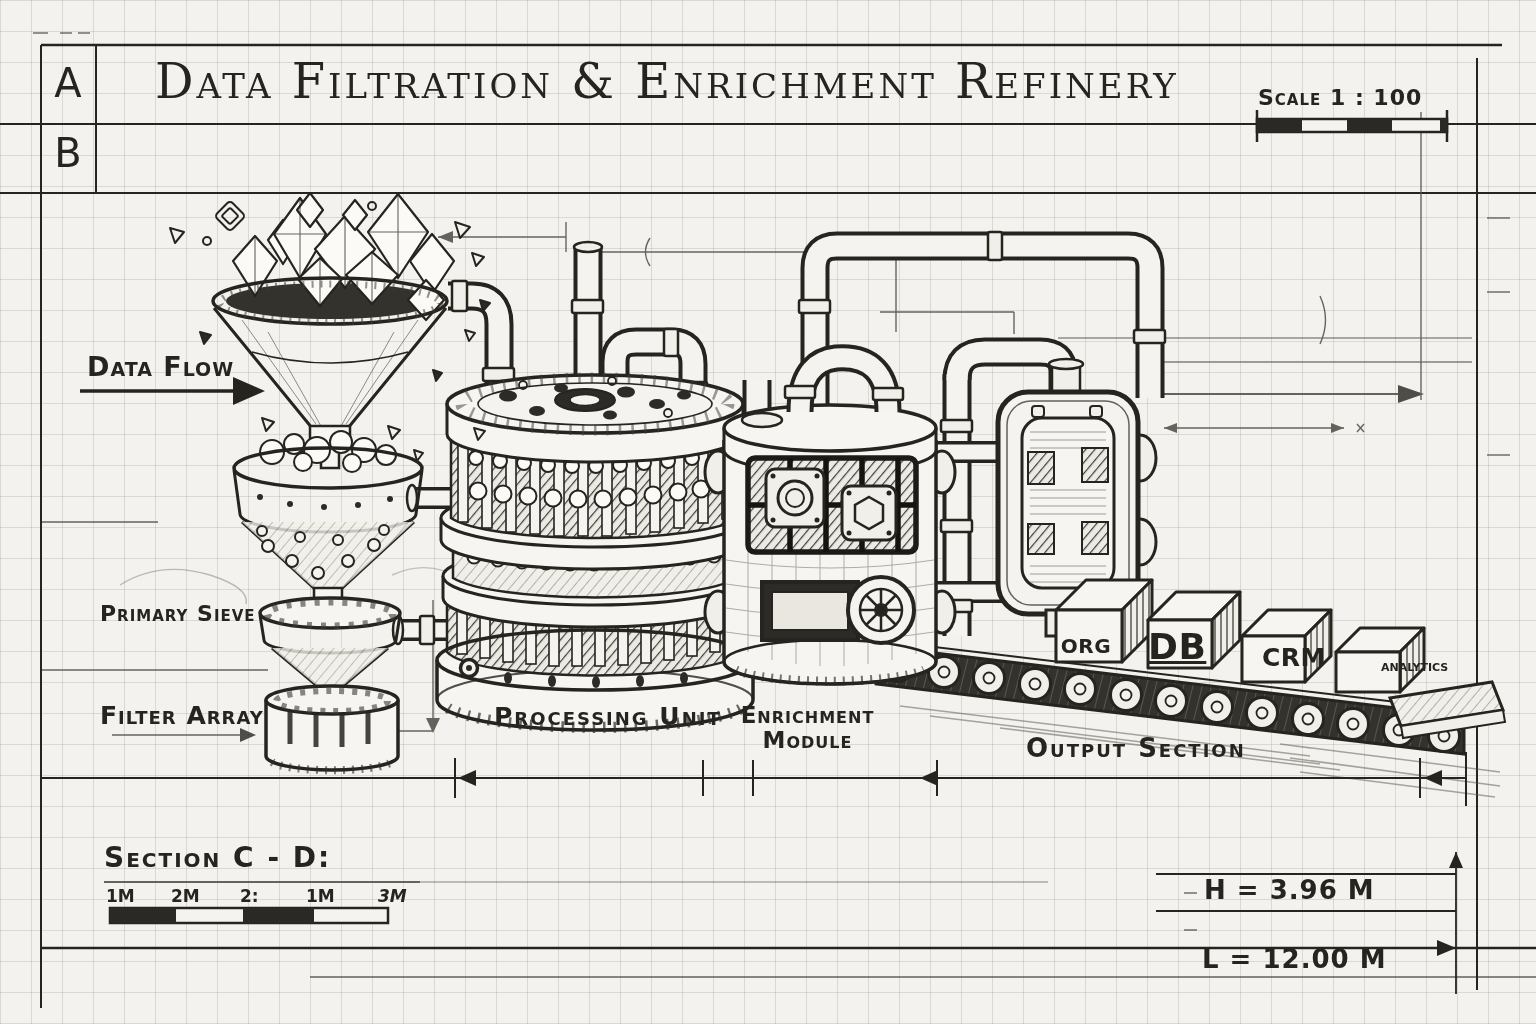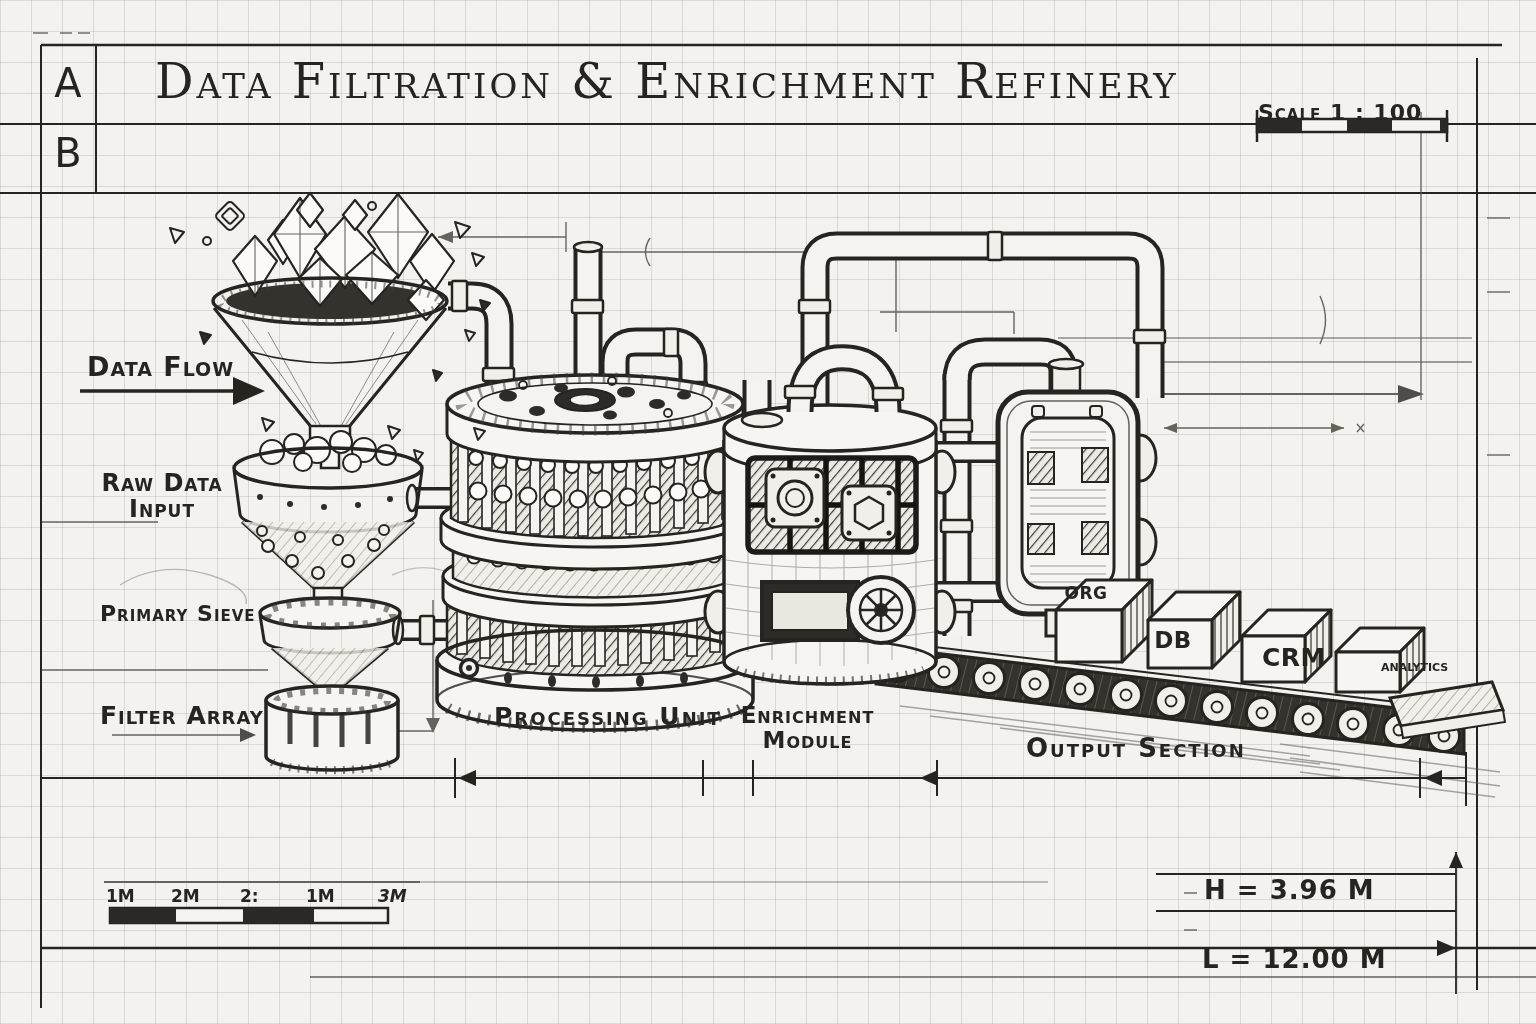--- a/index.html
+++ b/index.html
@@ -628,37 +628,36 @@
     <line x1="1156" y1="911" x2="1456" y2="911"></line>
     <line x1="1456" y1="852" x2="1456" y2="994"></line>
     <polygon points="1456,852 1449,868 1463,868" fill="#26241f" stroke="none"></polygon>
     <polygon points="1456,948 1437,940 1437,956" fill="#26241f" stroke="none"></polygon>
   </g>
 </svg>
 
 <div class="lbl cell" style="left:46px;top:62px;width:44px;text-align:center;">A</div>
 <div class="lbl cell" style="left:46px;top:132px;width:44px;text-align:center;">B</div>
 <div class="lbl title" style="left:155px;top:56px;">Data Filtration &amp; Enrichment Refinery</div>
-<div class="lbl" style="left:1258px;top:86px;font-size:22px;font-weight:600;margin-top:15px;">Scale 1 : 100</div>
+<div class="lbl" style="left:1258px;top:86px;font-size:22px;font-weight:600;">Scale 1 : 100</div>
 
 <div class="lbl" style="left:87px;top:352px;font-size:27px;font-weight:600;">Data Flow</div>
-<div class="lbl lbl-c" style="left:92px;top:471px;width:140px;font-size:24px;font-weight:600;"><span>Raw Data</span><br>
-     <span>Input</span></div>
 <div class="lbl" style="left:100px;top:602px;font-size:22px;font-weight:600;">Primary Sieve</div>
 <div class="lbl" style="left:100px;top:702px;font-size:25px;font-weight:600;">Filter Array</div>
 <div class="lbl" style="left:494px;top:703px;font-size:25px;font-weight:600;letter-spacing:2px;">Processing Unit</div>
 <div class="lbl lbl-c" style="left:730px;top:703px;width:155px;font-size:23px;font-weight:600;"><span>Enrichment</span><br>
      <span>Module</span></div>
 <div class="lbl" style="left:1026px;top:734px;font-size:26px;font-weight:600;letter-spacing:2px;">Output Section</div>
 
-<div class="lbl boxlbl" style="left:1056px;top:584px;width:60px;font-size:17px;">ORG</div>
-<div class="lbl boxlbl" style="left:1148px;top:628px;width:50px;font-size:23px;">DB</div>
+<div class="lbl boxlbl" style="left:1056px;top:636px;width:60px;font-size:20px;">ORG</div>
+<div class="lbl boxlbl" style="left:1148px;top:628px;width:50px;font-size:36px;text-decoration:underline;">DB</div>
 <div class="lbl boxlbl" style="left:1242px;top:644px;width:63px;font-size:25px;margin-left:20px;">CRM</div>
 <div class="lbl boxlbl" style="left:1336px;top:662px;width:64px;font-size:11px;letter-spacing:0;margin-left:45px;">ANALYTICS</div>
 
+<div class="lbl" style="left:104px;top:843px;font-size:28px;font-weight:600;letter-spacing:2px;">Section C - D:</div>
 <span class="lbl hand-sm" style="left:106px;top:887px;">1M</span>
 <span class="lbl hand-sm" style="left:171px;top:887px;">2M</span>
 <span class="lbl hand-sm" style="left:240px;top:887px;">2:</span>
 <span class="lbl hand-sm" style="left:306px;top:887px;">1M</span>
 <span class="lbl hand-sm" style="left:378px;top:887px;font-style:italic;">3M</span>
 
 <div class="lbl" style="left:1204px;top:876px;font-size:26px;font-weight:600;">H = 3.96 M</div>
 <div class="lbl" style="left:1202px;top:913px;font-size:26px;font-weight:600;margin-top:32px;">L = 12.00 M</div>
 
 </div>

